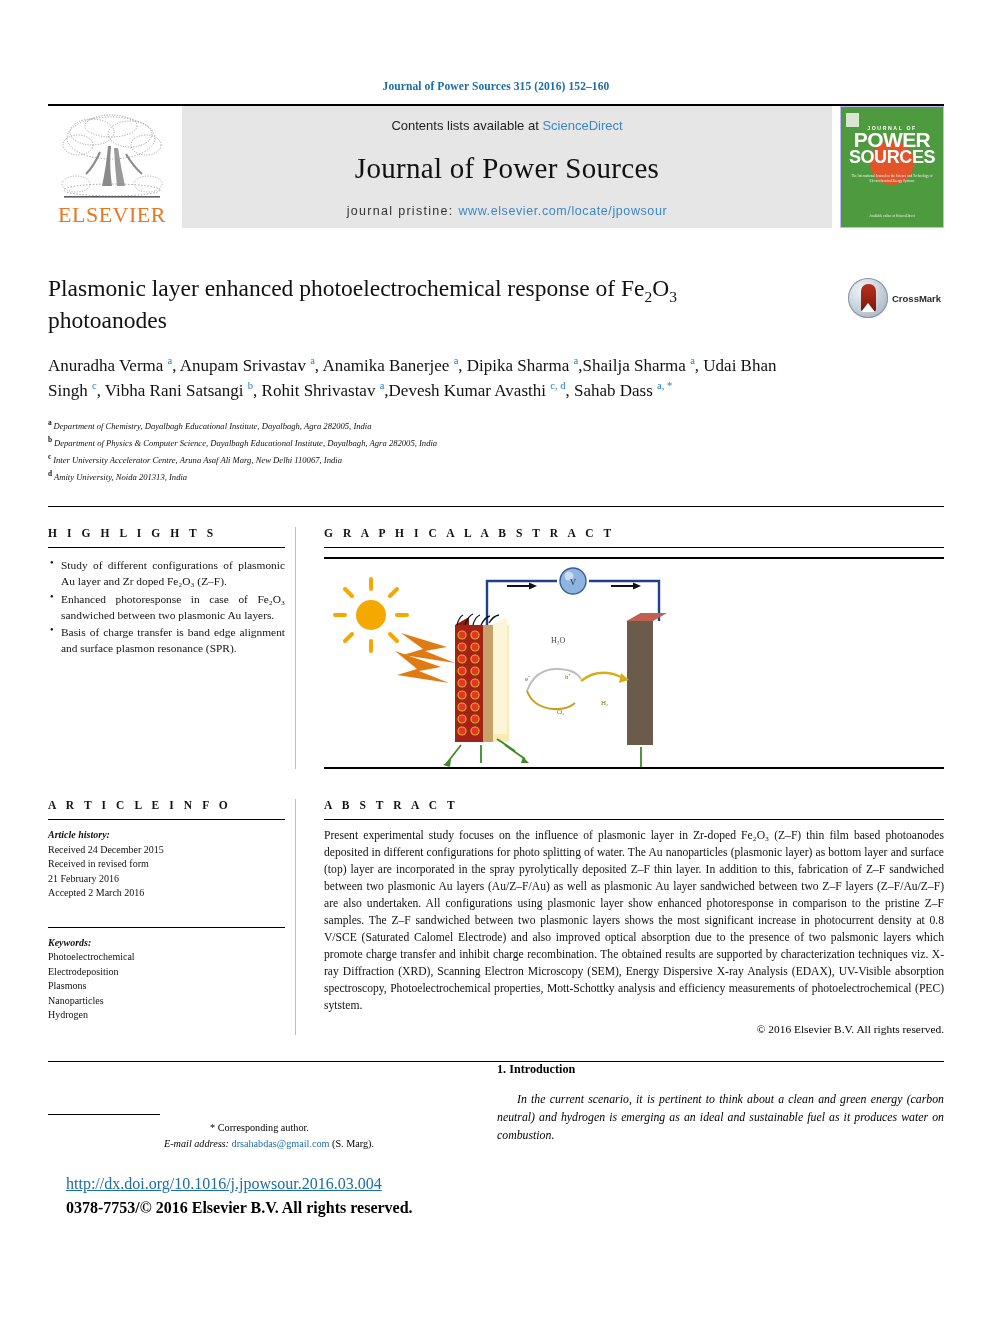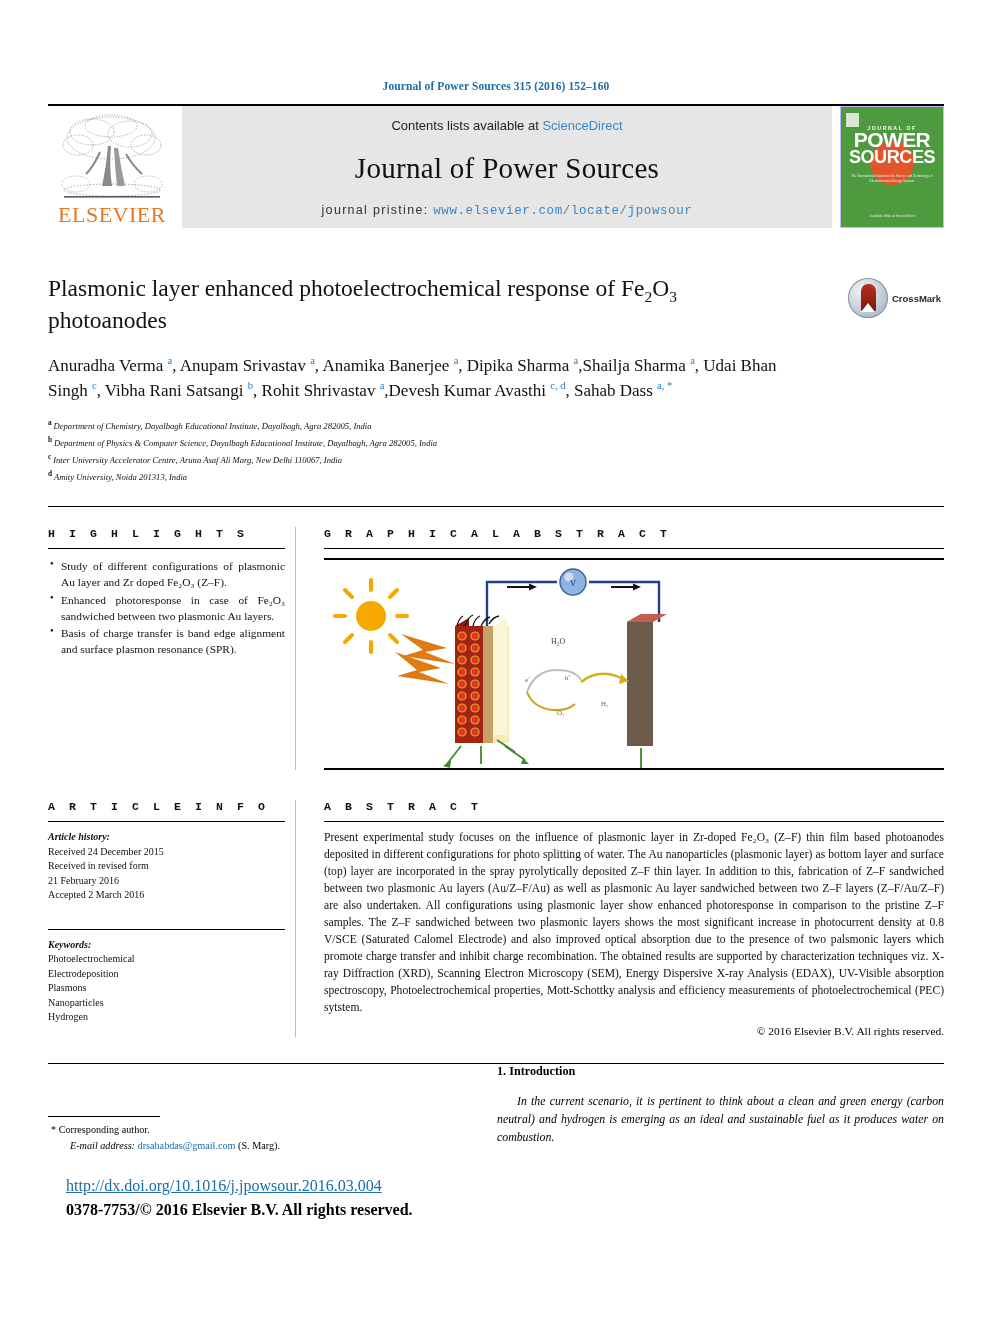--- a/index.html
+++ b/index.html
@@ -94,21 +94,20 @@
   }
   .homepage {
     font-size: 12.5px;
     font-family: "Liberation Sans", sans-serif;
     letter-spacing: 1.3px;
     color: #333;
   }
   .homepage .url {
     color: #3a87c8;
     letter-spacing: 0.6px;
-    font-family: Liberation Mono, monospace;
   }
   .cover-thumb {
     width: 104px;
     flex: 0 0 104px;
     border: 1px solid #c4b5fd;
     background: #4e9a3e;
     position: relative;
     box-sizing: border-box;
     overflow: hidden;
     display: flex;
@@ -281,21 +280,21 @@
     background: #bcbcbc;
     margin: 0 0px;
     align-self: stretch;
   }
   .col-right {
     flex: 1 1 auto;
     padding-left: 28px;
     box-sizing: border-box;
   }
   .sect-head {
-    font-family: Liberation Mono, monospace;
+    font-family: Liberation Serif, serif;
     font-weight: bold;
     font-size: 11.5px;
     letter-spacing: 3.6px;
     color: #111;
   }
   .sect-rule {
     border-top: 1.6px solid #000;
     margin-top: 8px;
     margin-bottom: 9px;
   }
@@ -375,20 +374,21 @@
   }
   .corresp-rule {
     width: 112px;
     border-top: 1px solid #000;
     margin-bottom: 5px;
   }
   .corresp {
     font-size: 10.2px;
     line-height: 1.5;
     padding-left: 12px;
+    text-align: center;
   }
   .corresp .star { margin-left: -9px; }
   .corresp .lbl { font-style: italic; }
   .corresp a, .doi a { color: #1b6ca8; text-decoration: none; }
   .doi-block {
     position: absolute;
     left: 0;
     top: 58px;
     font-size: 16px;
     line-height: 1.5;

